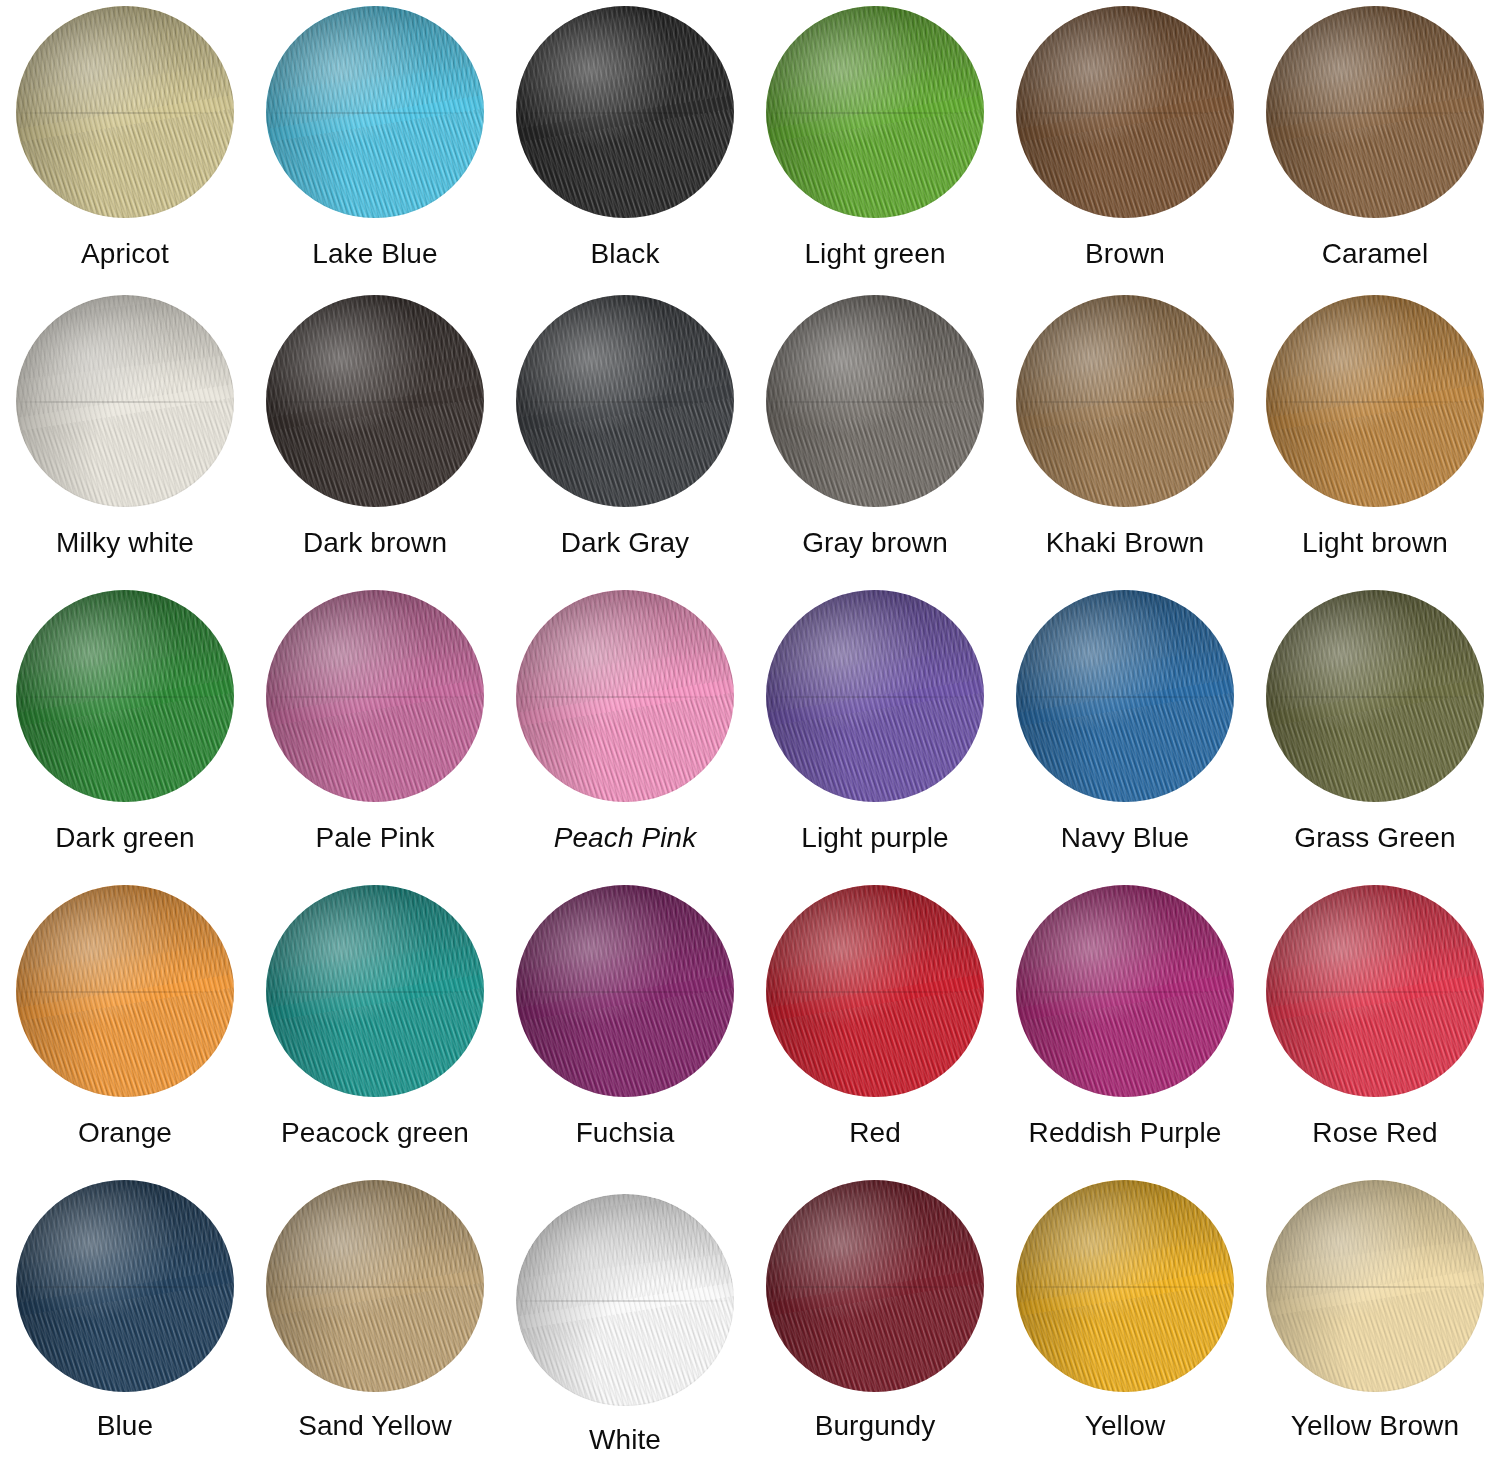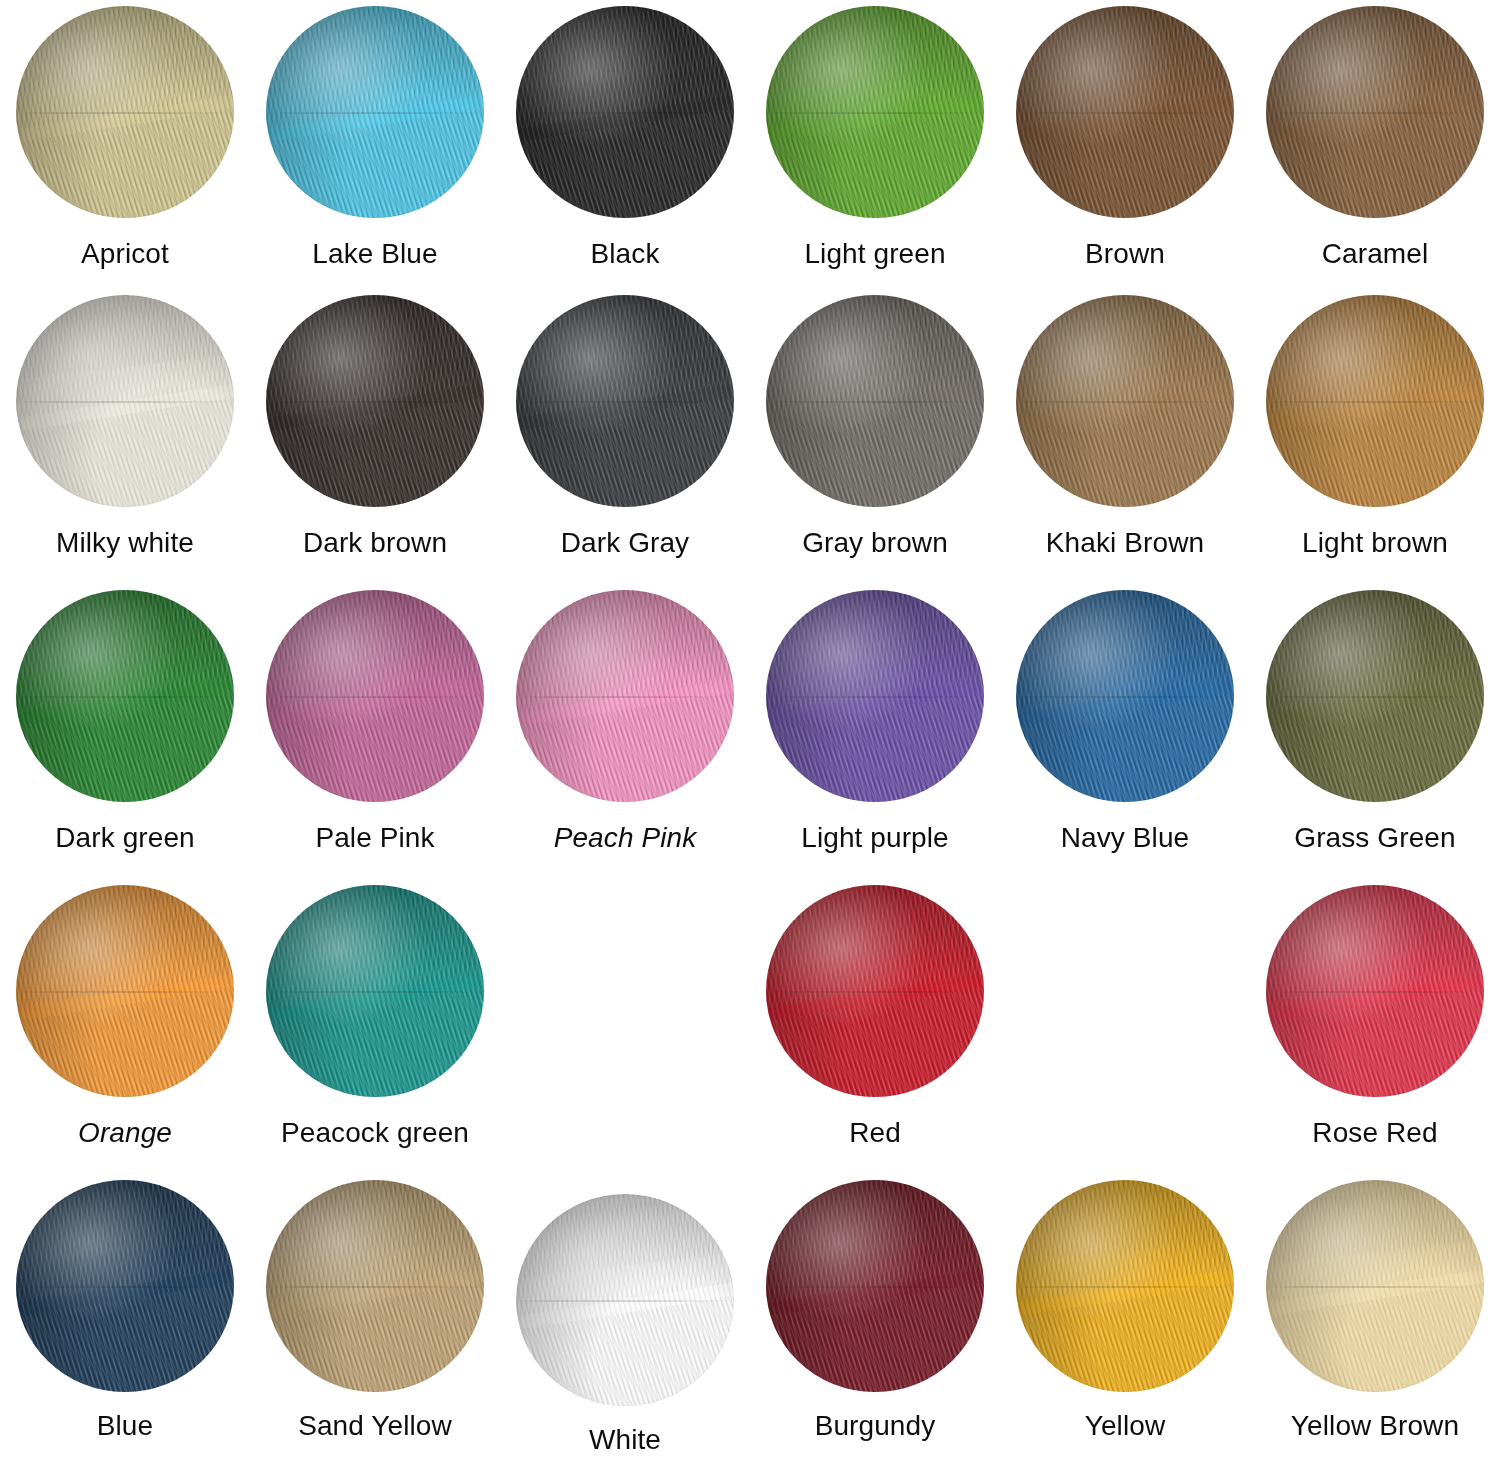--- a/index.html
+++ b/index.html
@@ -402,48 +402,74 @@
       <div class="spool-wrap">
         <div class="spool" style="--c: #f79d3c;">
           <div class="wind-a"></div>
           <div class="wind-b"></div>
           <div class="wind-c"></div>
           <div class="wind-d"></div>
           <div class="seam"></div>
           <div class="shade"></div>
         </div>
       </div>
-      <div class="spool-label" style="color: rgb(13, 13, 13); font-style: italic;">Orange</div>
+      <div class="spool-label" style="color: rgb(13, 13, 13);">Orange</div>
     </div>
     <div class="swatch-cell row-4" style="grid-area: 4 / 2;">
       <div class="spool-wrap">
         <div class="spool" style="--c: #1e9a92;">
           <div class="wind-a"></div>
           <div class="wind-b"></div>
           <div class="wind-c"></div>
           <div class="wind-d"></div>
           <div class="seam"></div>
           <div class="shade"></div>
         </div>
       </div>
       <div class="spool-label" style="color: rgb(13, 13, 13);">Peacock green</div>
     </div>
+    <div class="swatch-cell row-4" style="grid-area: 4 / 3;">
+      <div class="spool-wrap">
+        <div class="spool" style="--c: #84276c;">
+          <div class="wind-a"></div>
+          <div class="wind-b"></div>
+          <div class="wind-c"></div>
+          <div class="wind-d"></div>
+          <div class="seam"></div>
+          <div class="shade"></div>
+        </div>
+      </div>
+      <div class="spool-label" style="color: rgb(13, 13, 13);">Fuchsia</div>
+    </div>
     <div class="swatch-cell row-4" style="grid-area: 4 / 4;">
       <div class="spool-wrap">
         <div class="spool" style="--c: #cf1f2e;">
           <div class="wind-a"></div>
           <div class="wind-b"></div>
           <div class="wind-c"></div>
           <div class="wind-d"></div>
           <div class="seam"></div>
           <div class="shade"></div>
         </div>
       </div>
       <div class="spool-label" style="color: rgb(13, 13, 13);">Red</div>
     </div>
+    <div class="swatch-cell row-4" style="grid-area: 4 / 5;">
+      <div class="spool-wrap">
+        <div class="spool" style="--c: #ad2a78;">
+          <div class="wind-a"></div>
+          <div class="wind-b"></div>
+          <div class="wind-c"></div>
+          <div class="wind-d"></div>
+          <div class="seam"></div>
+          <div class="shade"></div>
+        </div>
+      </div>
+      <div class="spool-label" style="color: rgb(13, 13, 13);">Reddish Purple</div>
+    </div>
     <div class="swatch-cell row-4" style="grid-area: 4 / 6;">
       <div class="spool-wrap">
         <div class="spool" style="--c: #e5384f;">
           <div class="wind-a"></div>
           <div class="wind-b"></div>
           <div class="wind-c"></div>
           <div class="wind-d"></div>
           <div class="seam"></div>
           <div class="shade"></div>
         </div>

